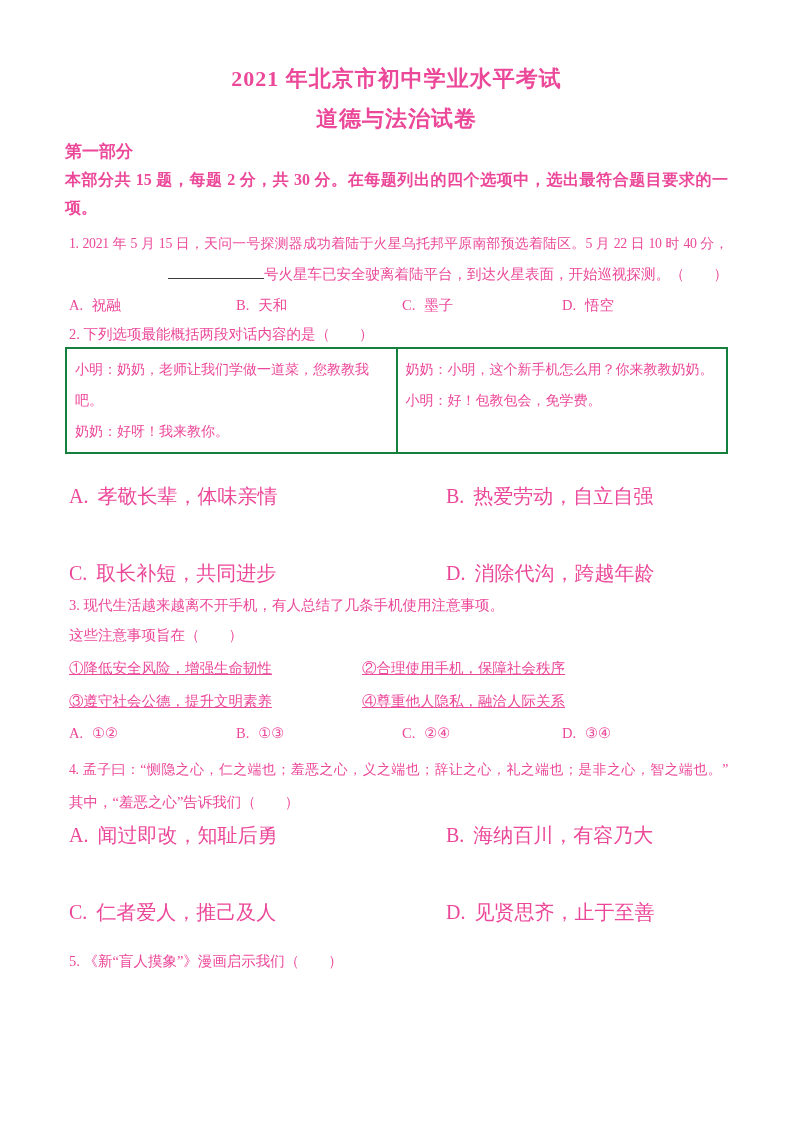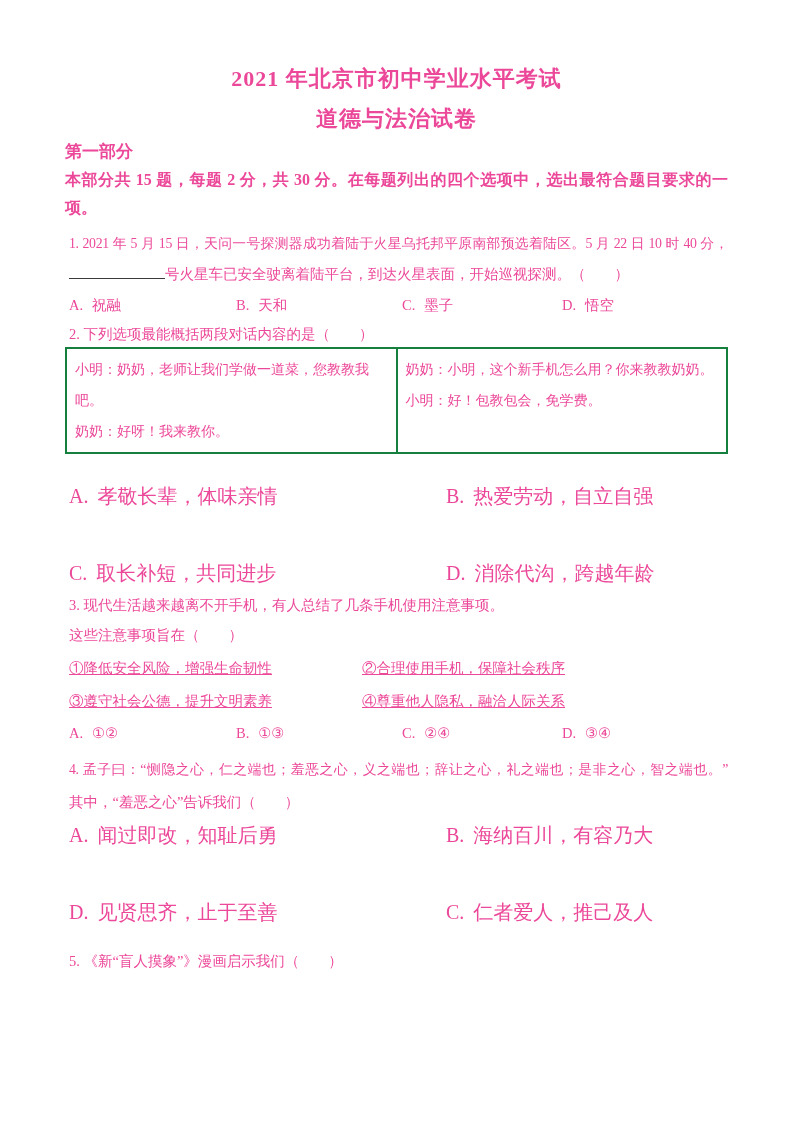--- a/index.html
+++ b/index.html
@@ -19,21 +19,21 @@
                      font-weight:bold; text-align:left; }
 
   .intro-line1 { margin:4px 0 0; font-weight:bold; font-size:16px; line-height:28px; }
   .intro-line2 { margin:0; font-weight:bold; font-size:16px; line-height:28px; }
 
   .jlast { text-align:justify; text-align-last:justify; }
 
   .bline { margin:0; padding-left:4px; font-size:14.5px; }
 
   .q1l1 { margin-top:6px; line-height:31px; font-size:13.8px; letter-spacing:-0.3px; }
-  .q1l2 { line-height:31px; }
+  .q1l2 { line-height:31px;text-align:right; }
   .blank { display:inline-block; width:96px; height:13px;
            border-bottom:1px solid #3a3a3a; }
 
   .opts4 { display:grid; grid-template-columns:167px 166px 160px 1fr;
            padding-left:4px; font-size:14.5px; line-height:31px; }
   .opts2 { display:grid; grid-template-columns:333px 1fr;
            padding-left:4px; font-size:20px; line-height:33px;gap:44px; }
   .lbl { margin-right:9px; }
 
   .q2stem { line-height:26px; }
@@ -114,20 +114,20 @@
       <div><span class="lbl">B.</span><span>①③</span></div>
       <div><span class="lbl">C.</span><span>②④</span></div>
       <div><span class="lbl">D.</span><span>③④</span></div>
     </div>
 
     <p class="bline q4l1 jlast">4. 孟子曰：“恻隐之心，仁之端也；羞恶之心，义之端也；辞让之心，礼之端也；是非之心，智之端也。”</p>
     <p class="bline q4l2">其中，“羞恶之心”告诉我们（　　）</p>
     <div class="opts2 q4o">
       <div><span class="lbl">A.</span><span>闻过即改，知耻后勇</span></div>
       <div><span class="lbl">B.</span><span>海纳百川，有容乃大</span></div>
+      <div><span class="lbl">C.</span><span>仁者爱人，推己及人</span></div>
       <div><span class="lbl">D.</span><span>见贤思齐，止于至善</span></div>
-      <div><span class="lbl">C.</span><span>仁者爱人，推己及人</span></div>
     </div>
 
     <p class="bline q5stem">5. 《新“盲人摸象”》漫画启示我们（　　）</p>
 
   </div>
 </div>
 
 </body></html>

